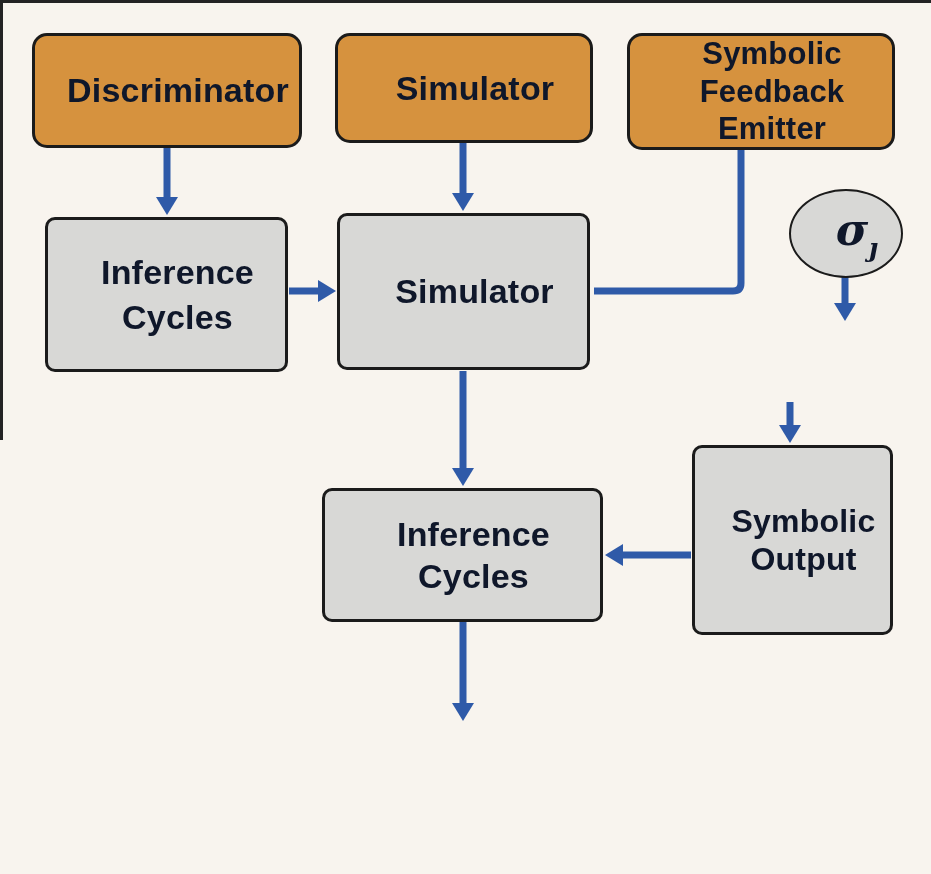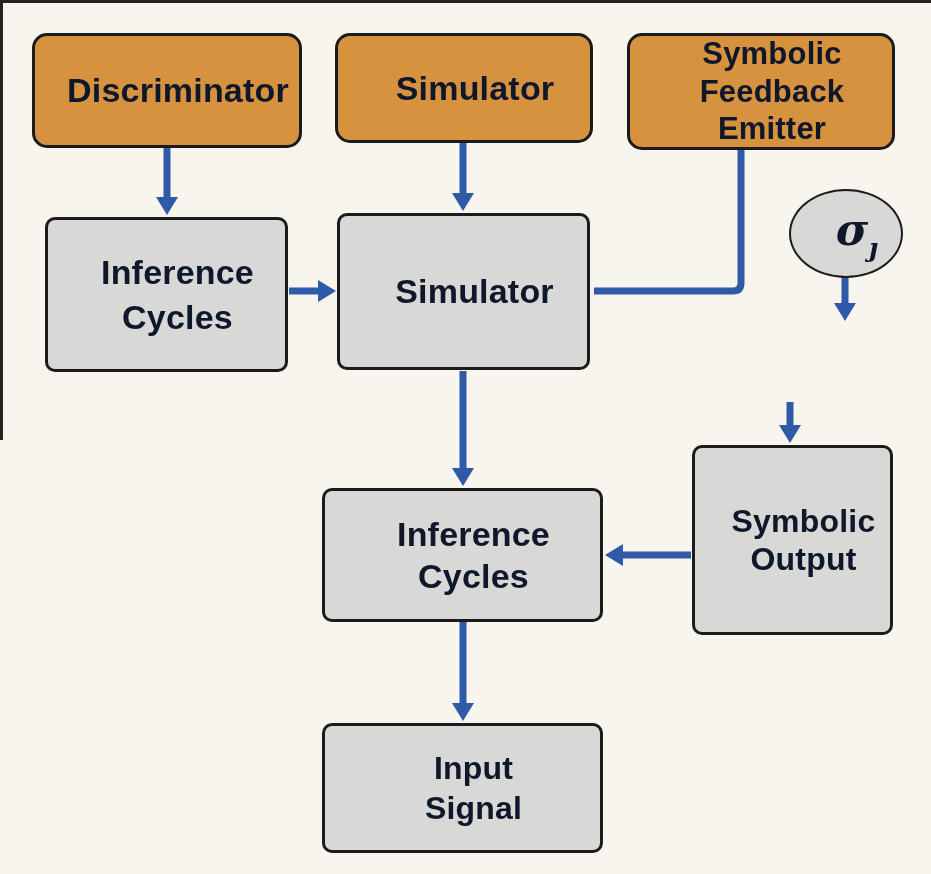--- a/index.html
+++ b/index.html
@@ -144,20 +144,14 @@
     </div>
   </div>
 
   <div class="node gray" id="n-icm">
     <div>
       <div>Inference</div>
       <div>Cycles</div>
     </div>
   </div>
 
-  <div class="node gray" id="n-input">
-    <div>
-      <div>Input</div>
-      <div>Signal</div>
-    </div>
-  </div>
 
 </div>
 
 </body></html>

